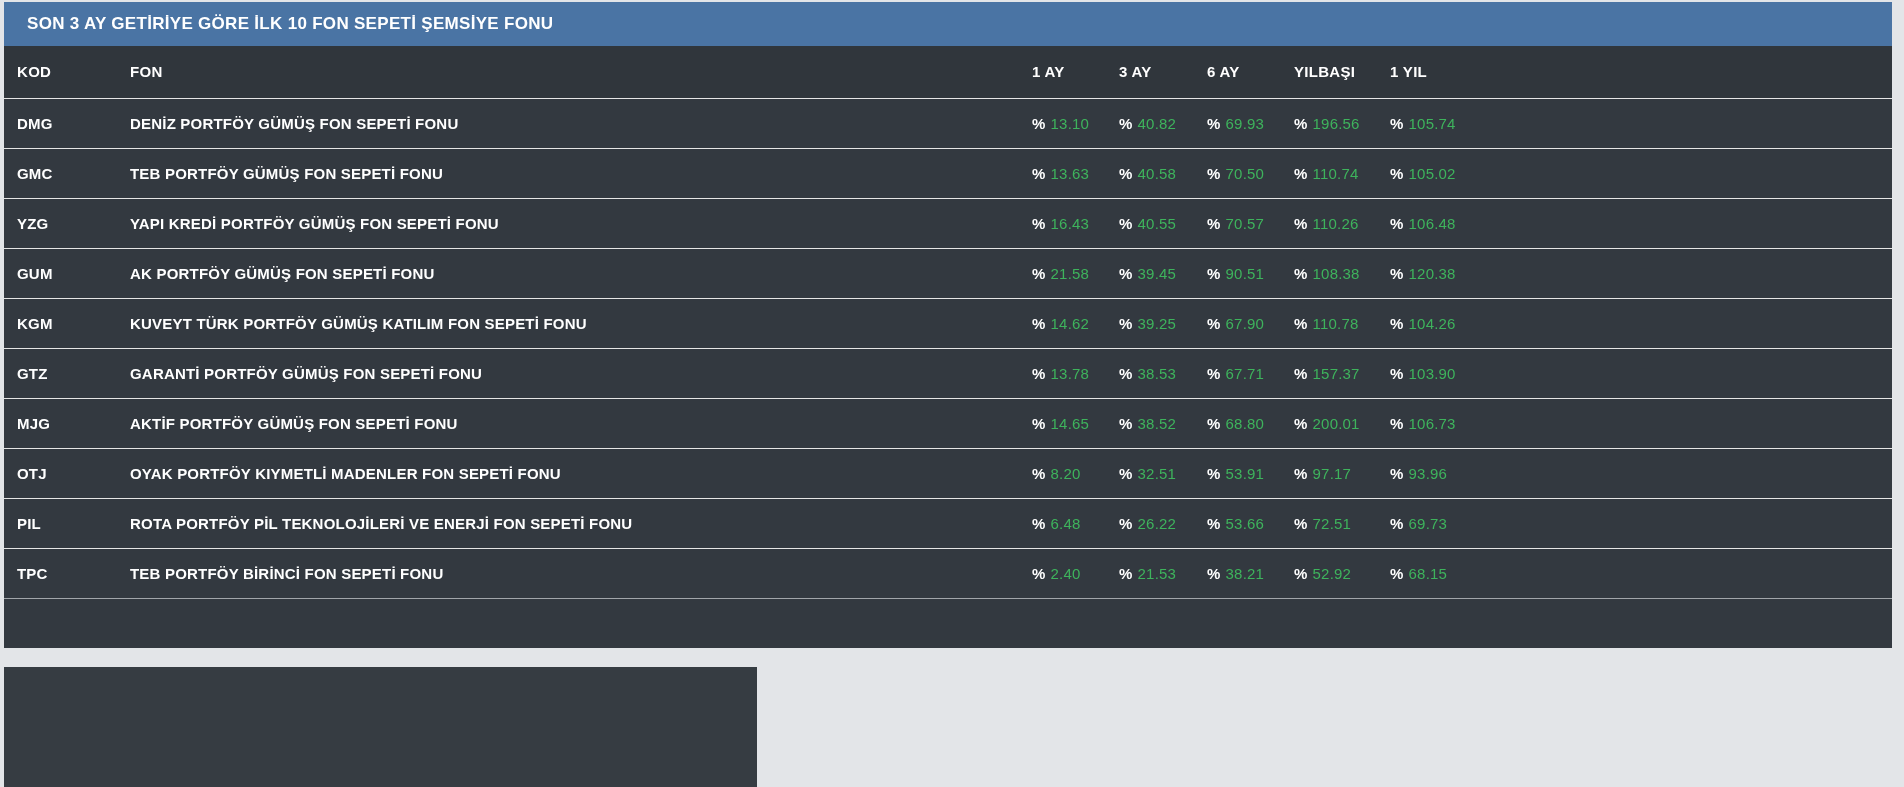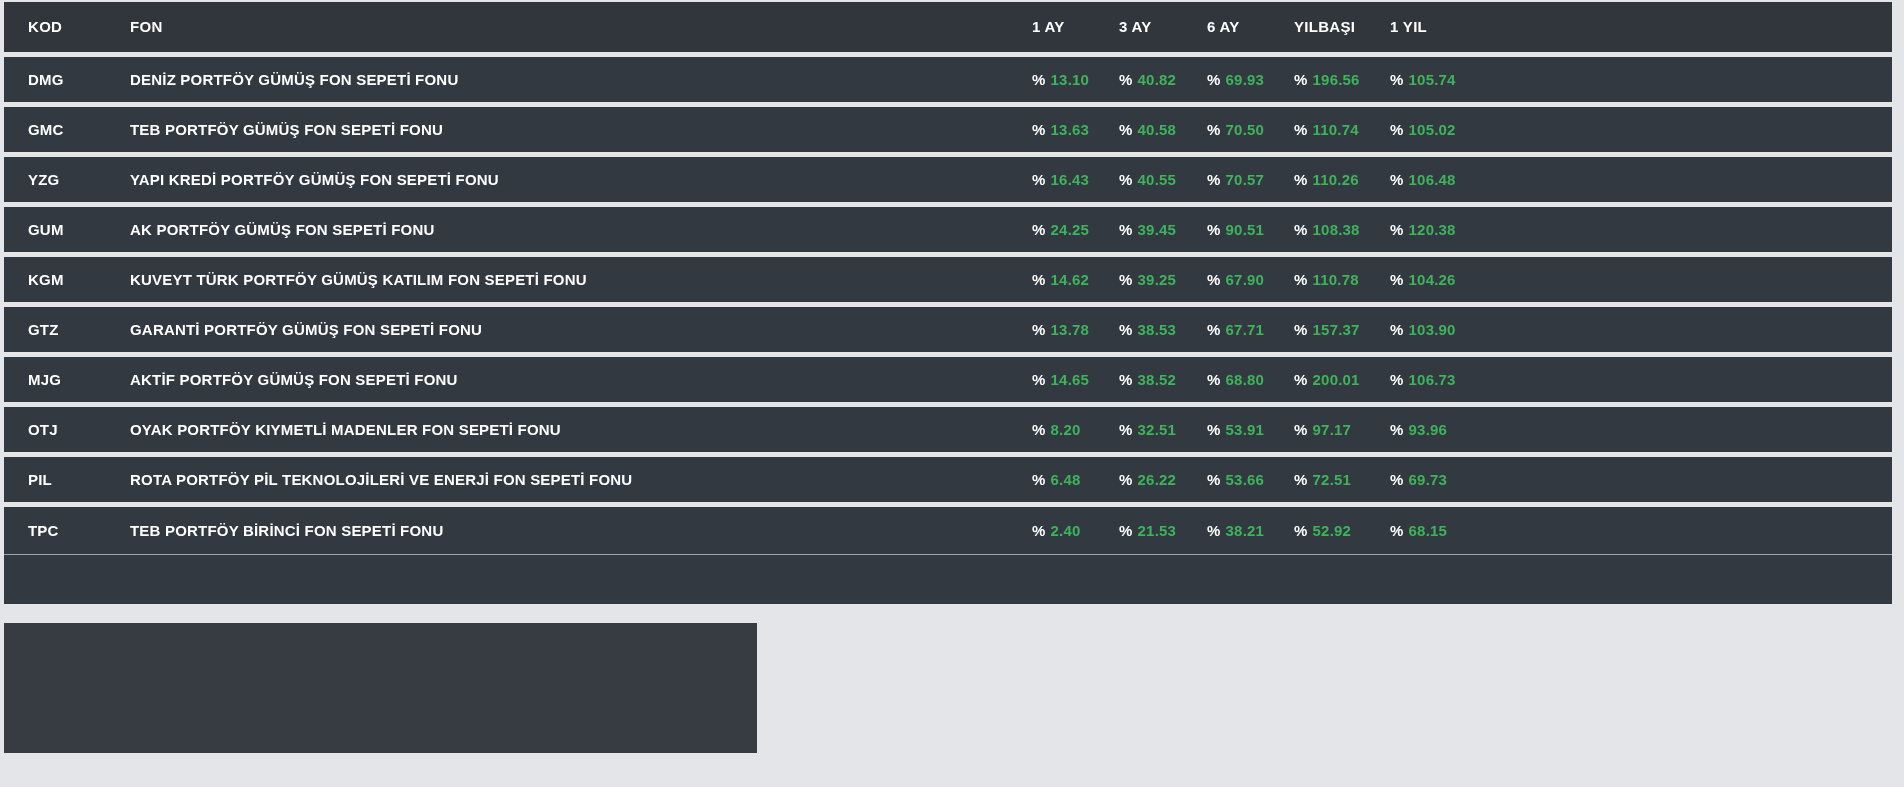--- a/index.html
+++ b/index.html
@@ -34,54 +34,55 @@
   }
   thead tr { background: #30363c; height: 52px; }
   th {
     text-align: left;
     font-size: 15px;
     font-weight: 700;
     color: #ffffff;
     letter-spacing: .3px;
     padding: 0;
   }
-  th.first, td.code { padding-left: 24px; margin-top: 32px; }
-
-  tbody tr { height: 50px; border-top: 5px solid #e5e5e5; }
+  th.first, td.code { padding-left: 13px; margin-top: 32px; }
+
+  tbody tr { height: 50px; border-top: 1px solid #e5e5e5; }
   td {
     padding: 0;
     font-size: 15px;
     font-weight: 700;
     color: #ffffff;
     letter-spacing: .2px;
     vertical-align: middle;
     white-space: nowrap;
   }
   td .pct { color: #ffffff; font-weight: 700; margin-right: 5px; }
-  td .val { color: #3eb35c; font-weight: 700; }
+  td .val { color: #3eb35c; font-weight: 400; }
 
   .panel-footer {
     height: 49px;
     background: #333940;
     border-top: 1px solid #a2a6aa;
   }
 
   .next-panel {
     margin-top: 19px;
     width: 753px;
     height: 130px;
     background: #363c42;
   }
 </style>
 </head>
 <body>
 
 <div class="page">
   <div class="panel">
 
+    <div class="panel-title">SON 3 AY GETİRİYE GÖRE İLK 10 FON SEPETİ ŞEMSİYE FONU</div>
 
     <table class="fund-table">
       <colgroup>
         <col style="width:126px">
           <col style="width:902px">
           <col style="width:87px">
         <col style="width:88px">
           <col style="width:87px">
           <col style="width:96px">
           <col>
@@ -125,21 +126,21 @@
           <td><span class="pct">%</span><span class="val">16.43</span></td>
           <td><span class="pct">%</span><span class="val">40.55</span></td>
           <td><span class="pct">%</span><span class="val">70.57</span></td>
           <td><span class="pct">%</span><span class="val">110.26</span></td>
           <td><span class="pct">%</span><span class="val">106.48</span></td>
         </tr>
 
         <tr>
           <td class="code">GUM</td>
           <td>AK PORTFÖY GÜMÜŞ FON SEPETİ FONU</td>
-          <td><span class="pct">%</span><span class="val">24.25</span></td>
+          <td><span class="pct">%</span><span class="val">21.58</span></td>
           <td><span class="pct">%</span><span class="val">39.45</span></td>
           <td><span class="pct">%</span><span class="val">90.51</span></td>
           <td><span class="pct">%</span><span class="val">108.38</span></td>
           <td><span class="pct">%</span><span class="val">120.38</span></td>
         </tr>
 
         <tr>
           <td class="code">KGM</td>
           <td>KUVEYT TÜRK PORTFÖY GÜMÜŞ KATILIM FON SEPETİ FONU</td>
           <td><span class="pct">%</span><span class="val">14.62</span></td>

